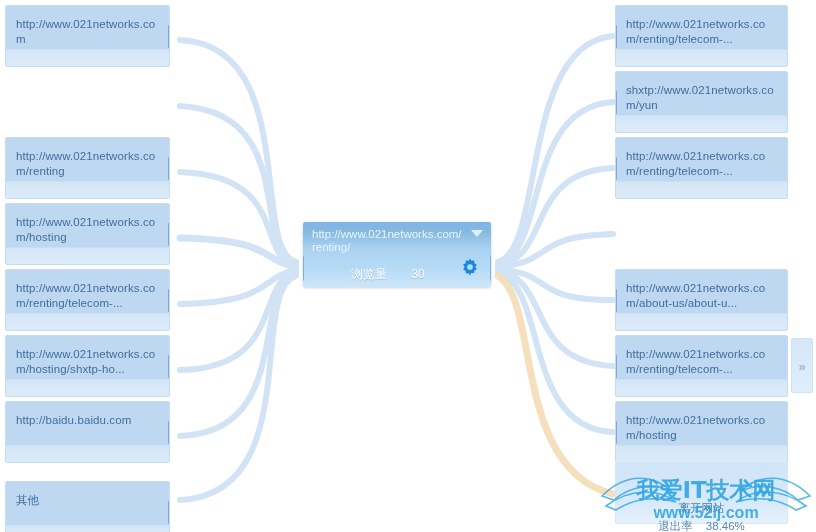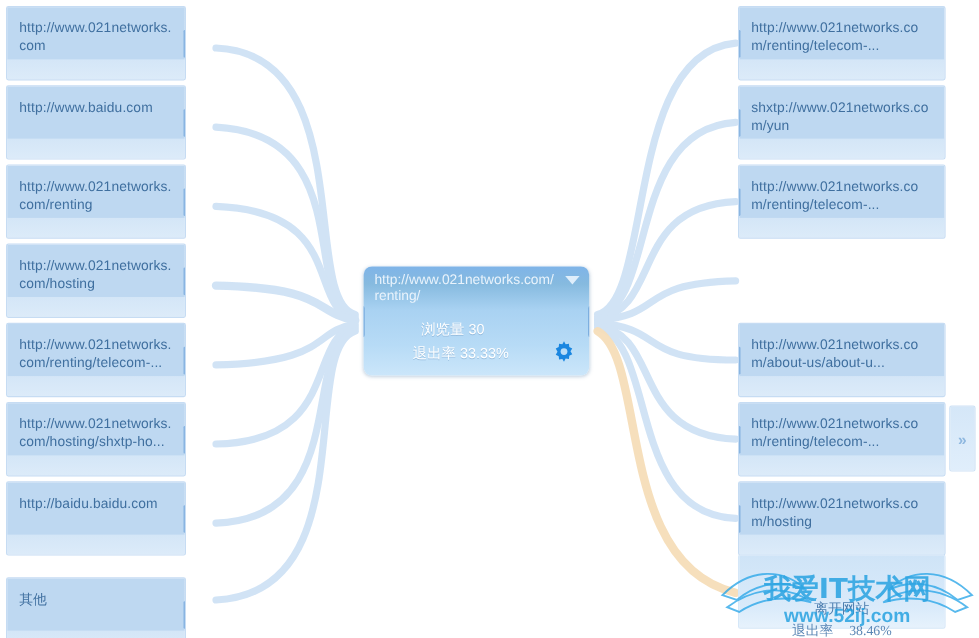--- a/index.html
+++ b/index.html
@@ -40,43 +40,43 @@
     border: 1px solid #c6dcf3;
     border-radius: 2px;
     padding: 11px 10px 0 10px;
     font-size: 11.5px;
     line-height: 15px;
     color: #3f6f9f;
     letter-spacing: .1px;
     word-break: break-all;
     overflow: hidden;
   }
-  .node.left  { left: 5px;   width: 150px; height: 62px; }
+  .node.left  { left: 5px;   width: 165px; height: 62px; }
   .node.right { left: 615px; width: 173px; height: 62px; }
 
   
   .tab {
     position: absolute;
     width: 7px;
     height: 23px;
     background: #79aadd;
     border-radius: 1px;
   }
   .node.left  .tab { right: -6px; top: 19px; }
   .node.right .tab { left: -6px;  top: 19px; }
 
   
   #center-node {
     position: absolute;
     left: 303px;
     top: 222px;
     width: 188px;
-    height: 91px;
+    height: 65px;
     box-sizing: border-box;
-    border-radius: 7px;
+    border-radius: 2px;
     background: linear-gradient(to bottom,
                 #7fb4e8 0%, #86badf 16%,
                 #a9d2f2 40%, #b7dbf6 72%,
                 #cbe6fa 100%);
     box-shadow: 0 1px 3px rgba(90,130,170,.35);
     overflow: hidden;
   }
   #center-head {
     position: relative;
     padding: 6px 26px 0 9px;
@@ -95,21 +95,21 @@
     border-top: 7px solid #dfeefb;
   }
   .metric {
     position: absolute;
     font-size: 12px;
     color: #ffffff;
     text-shadow: 0 1px 0 rgba(120,160,200,.5);
     white-space: nowrap;
   }
   .metric .mlabel { display: inline-block; text-align: center; }
-  .metric .mval   { display: inline-block; margin-left: 0; color: #ffffff; }
+  .metric .mval   { display: inline-block; margin-left: 21px; color: #ffffff; }
   #m-views { left: 48px;  top: 44px; }
   #m-exit  { left: 41px;  top: 64px; }
 
   #gear-icon {
     position: absolute;
     right: 10px;
     bottom: 8px;
     width: 22px;
     height: 22px;
   }
@@ -155,21 +155,21 @@
     border: 1px solid #d5e7f8;
     border-radius: 2px;
     text-align: center;
     padding-top: 9px;
     color: #5b87b5;
     font-size: 11.5px;
     line-height: 16px;
   }
   #exit-node .ex-title { color: #4a7cae; margin-top: 28px; }
   #exit-node .ex-row   { margin-top: 2px; color: #5b87b5; }
-  #exit-node .ex-row .mval { margin-left: 10px; font-family: Liberation Serif, serif; }
+  #exit-node .ex-row .mval { margin-left: 10px; }
 
   
   #watermark {
     position: absolute;
     left: 596px;
     top: 452px;
     width: 220px;
     height: 80px;
     pointer-events: none;
     opacity: .92;
@@ -200,24 +200,20 @@
       <path d="M498,271 C552,280 525,362 613,366" stroke-width="6"></path>
       <path d="M498,273 C548,286 522,428 613,432" stroke-width="6"></path>
     </g>
     <path d="M498,276 C540,300 512,470 613,494" fill="none" stroke="#f5ddb8" stroke-width="7" stroke-linecap="round" opacity="0.95"></path>
   </svg>
 
   <div class="node left" style="top:5px">
     <span>http://www.021networks.com</span>
     <span class="tab"></span>
   </div>
-  <div class="node left" style="top:71px">
-    <span>http://www.baidu.com</span>
-    <span class="tab"></span>
-  </div>
   <div class="node left" style="top:137px">
     <span>http://www.021networks.com/renting</span>
     <span class="tab"></span>
   </div>
   <div class="node left" style="top:203px">
     <span>http://www.021networks.com/hosting</span>
     <span class="tab"></span>
   </div>
   <div class="node left" style="top:269px">
     <span>http://www.021networks.com/renting/telecom-...</span>

